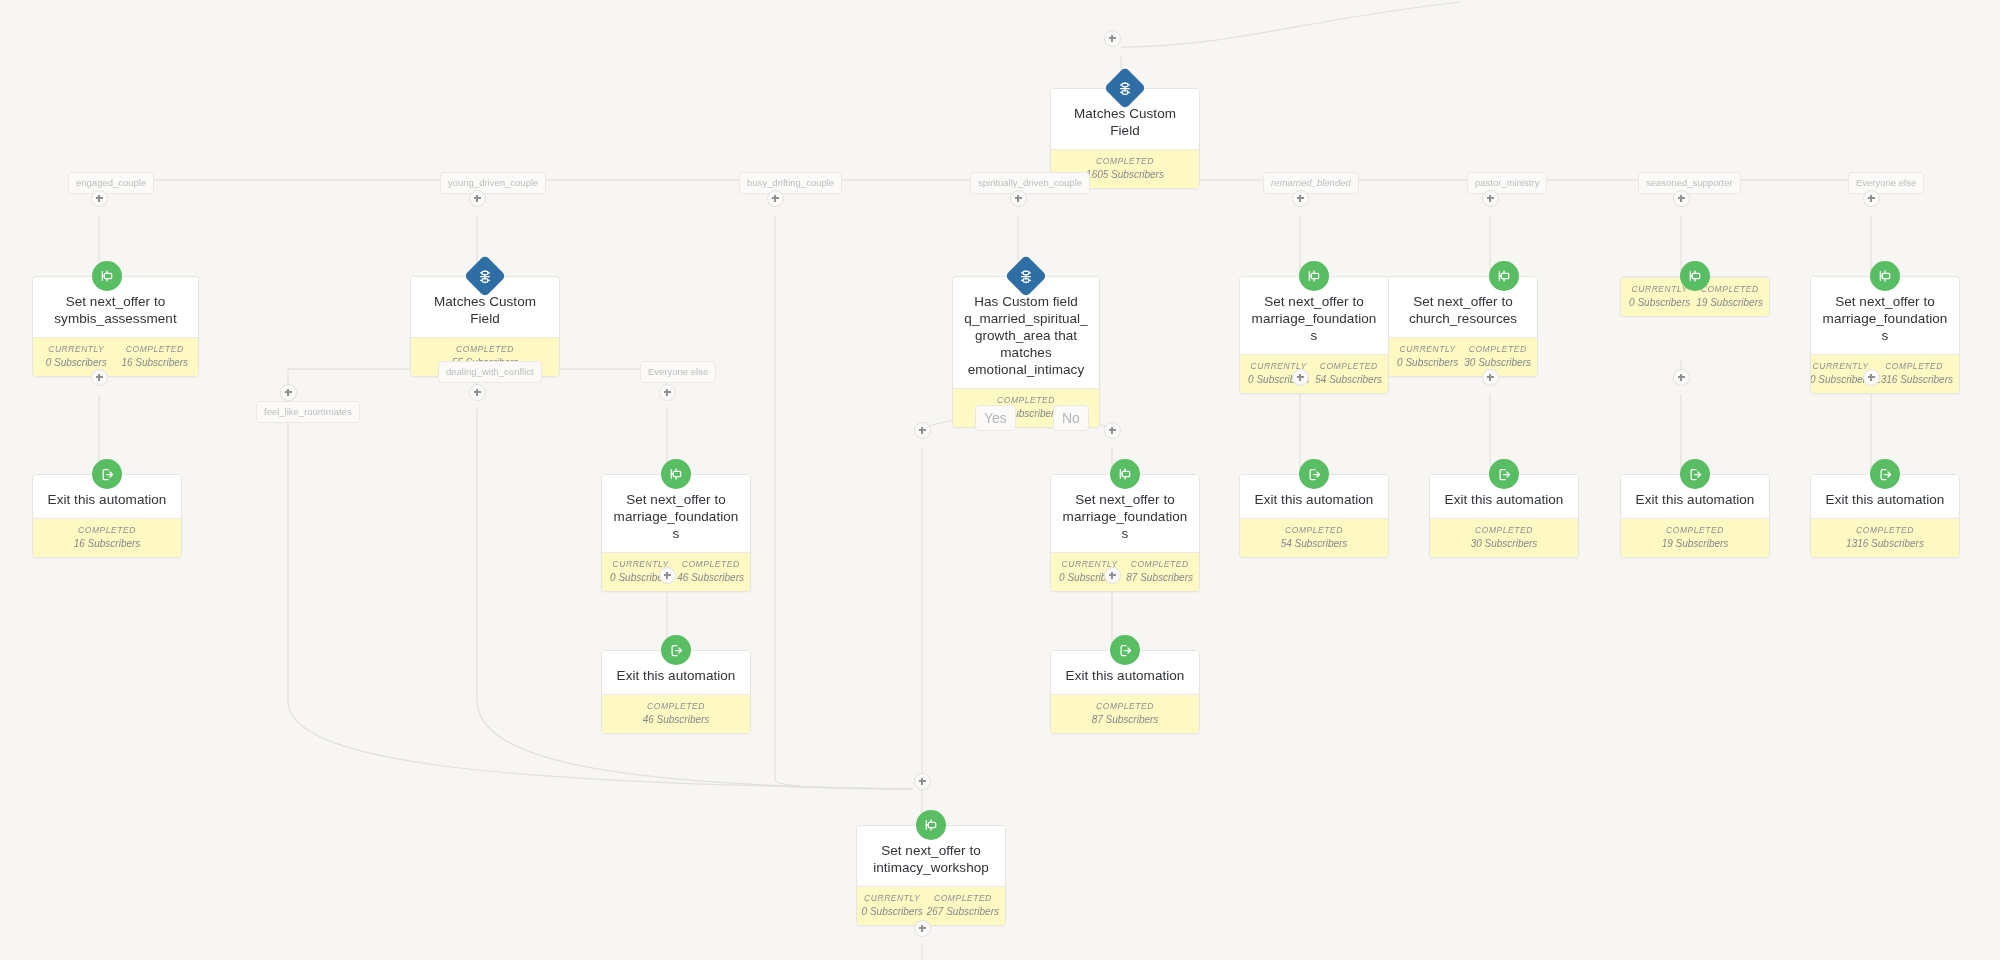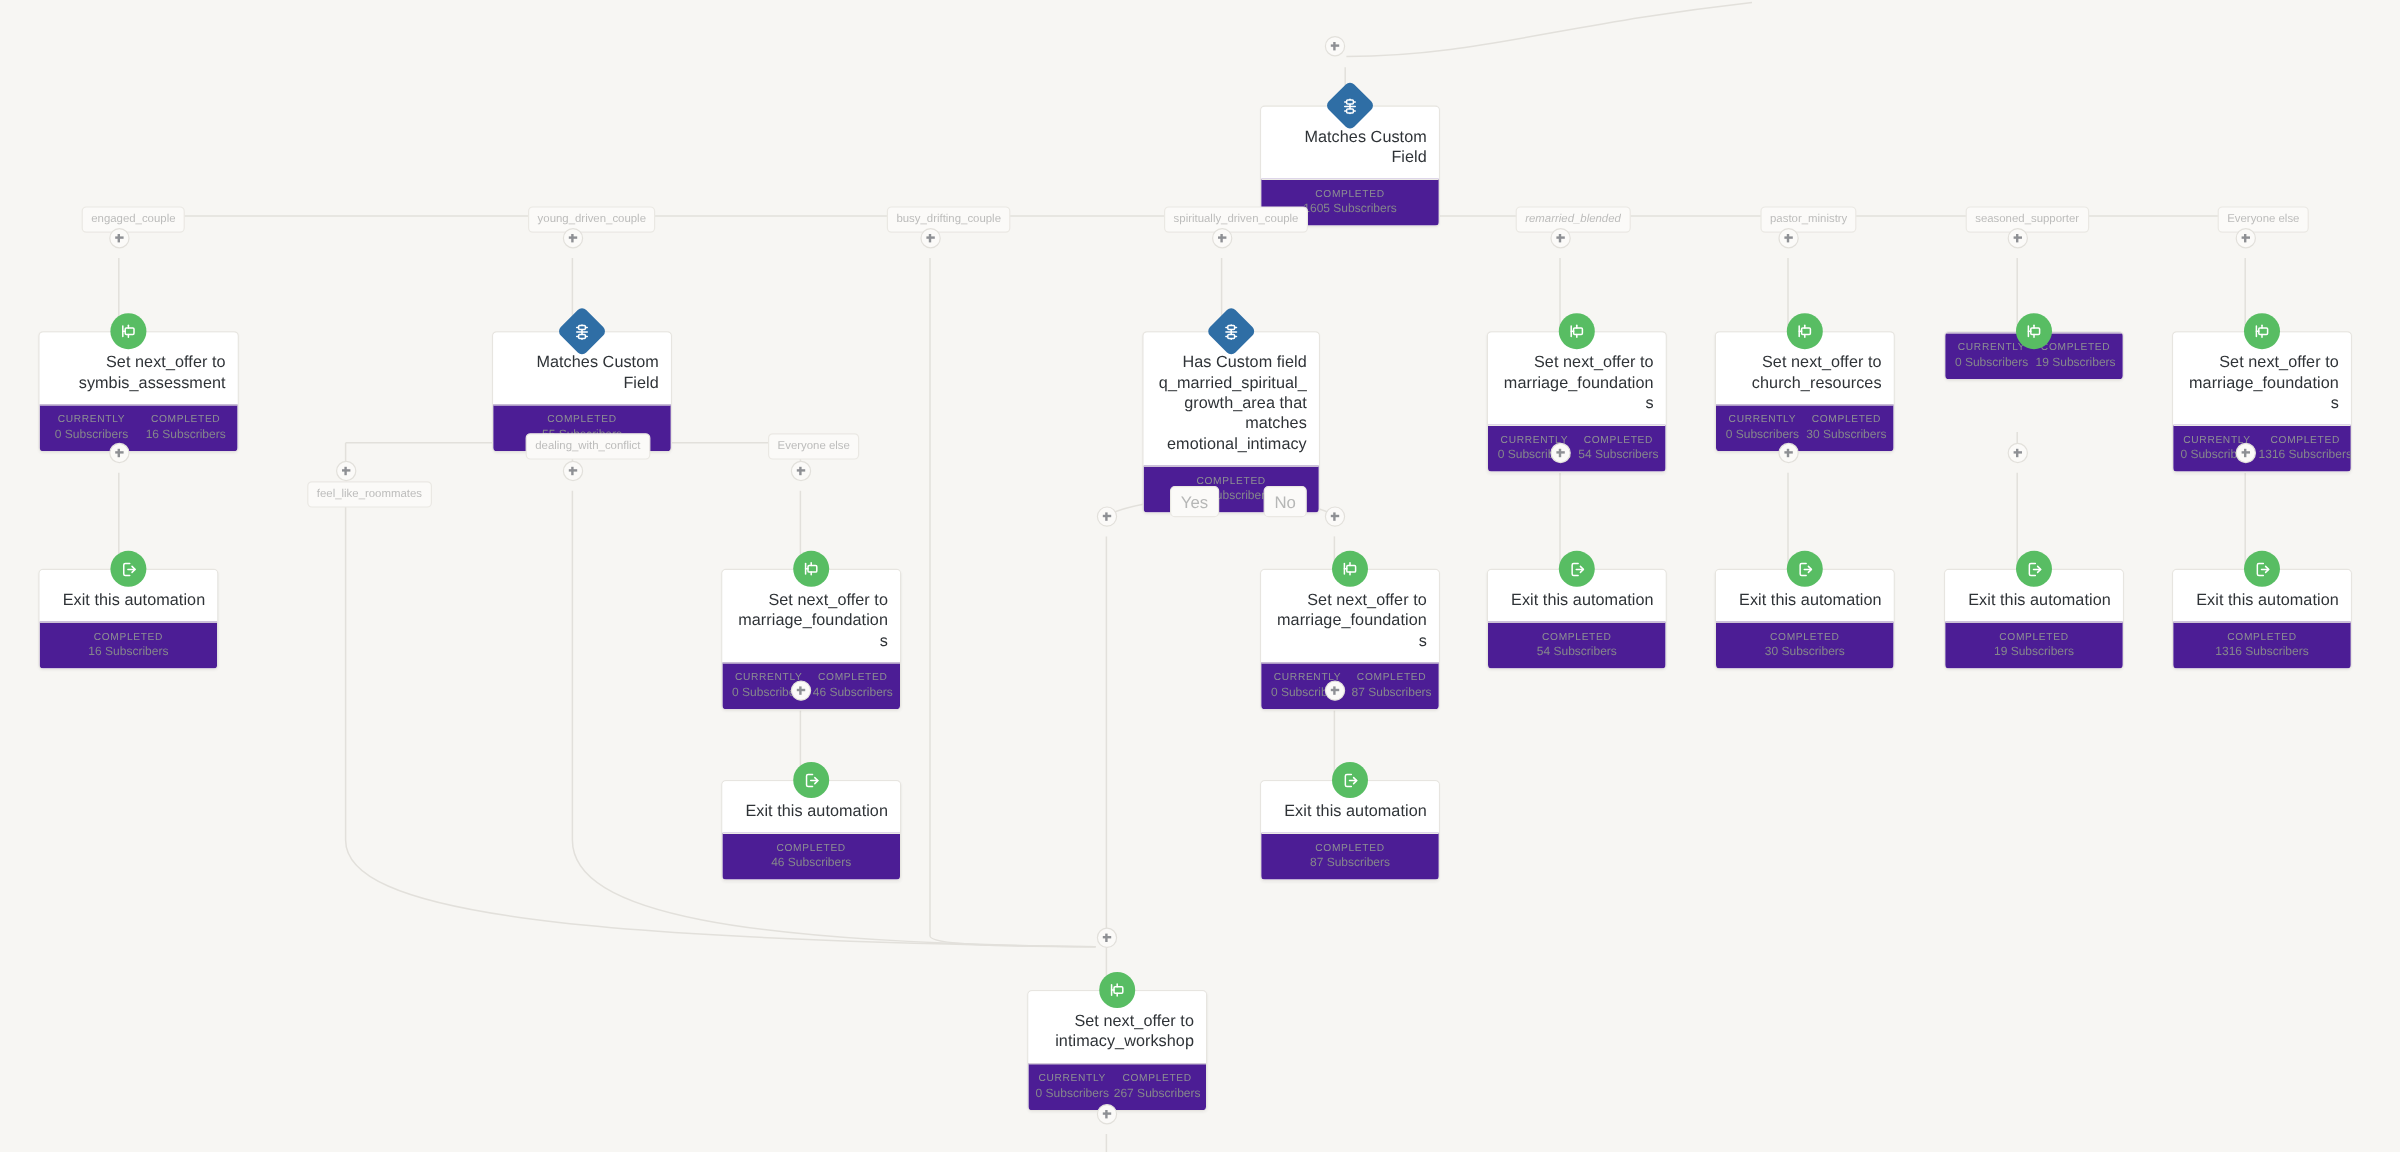--- a/index.html
+++ b/index.html
@@ -32,36 +32,37 @@
     position: absolute;
     background: #ffffff;
     border: 1px solid #e7e5e0;
     border-radius: 4px;
     box-shadow: 0 1px 2px rgba(0,0,0,0.035);
     box-sizing: border-box;
     overflow: hidden;
   }
   .node-body {
     padding: 16px 10px 10px 10px;
-    text-align: right;
+    text-align: center;
     background: #ffffff;
   }
   .node-title {
     font-size: 13.5px;
     line-height: 17px;
     color: #2f3337;
     word-break: break-word;
     letter-spacing: 0.05px;
   }
   .node-foot {
-    background: #4c1d95;
+    background: #fef9c3;
     border-top: 1px solid #eceae5;
     padding: 6px 4px 8px 4px;
     display: flex;
-    justify-content: flex-start;
+    justify-content: flex-end;
+    font-style: italic;
   }
   .stat {
     flex: 1 1 0;
     text-align: center;
     padding: 0 2px;
   }
   .stat-label {
     font-size: 8.5px;
     letter-spacing: 0.55px;
     color: #8d8f93;
@@ -338,21 +339,21 @@
       </div>
       <div class="badge round green" style="left: 1299px; top: 261px;">
         <svg width="16" height="16" viewBox="0 0 24 24" fill="none" stroke="#ffffff" stroke-width="1.9" stroke-linecap="round">
           <rect x="8" y="8" width="11" height="8" rx="1.4"></rect>
           <line x1="5" y1="5.5" x2="5" y2="18.5"></line>
           <line x1="5" y1="12" x2="8" y2="12"></line>
           <line x1="12" y1="4.5" x2="12" y2="8"></line>
           <line x1="12" y1="16" x2="12" y2="19.5"></line>
         </svg>
       </div>
-      <div class="node" style="left: 1429px; top: 276px; width: 150px;">
+      <div class="node" style="left: 1388px; top: 276px; width: 150px;">
         <div class="node-body">
           <div class="node-title">Set next_offer to church_resources</div>
         </div>
         <div class="node-foot">
           <div class="stat">
             <span class="stat-label">CURRENTLY</span>
             <span class="stat-value">0 Subscribers</span>
           </div>
           <div class="stat">
             <span class="stat-label">COMPLETED</span>

